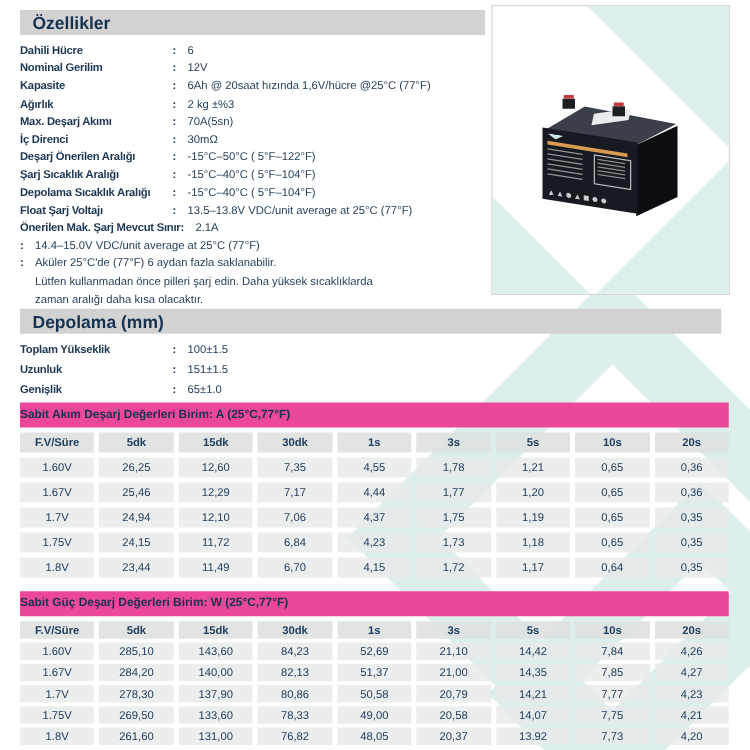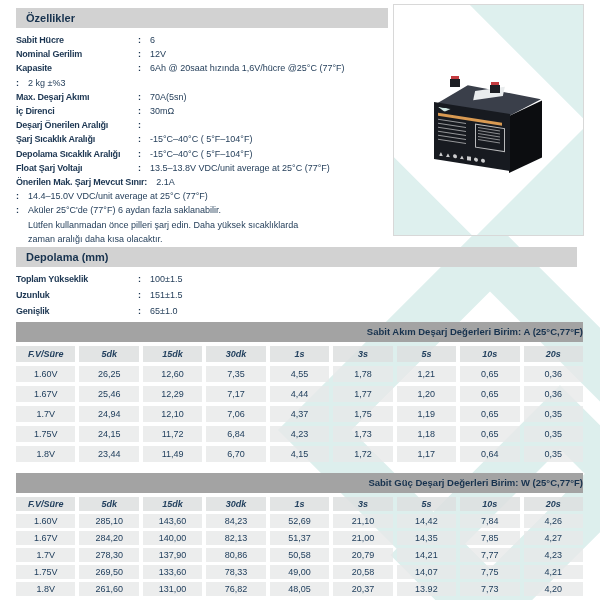--- a/index.html
+++ b/index.html
@@ -7,21 +7,21 @@
     width:600px;height:600px;position:relative;overflow:hidden;
     background:#ffffff;color:#1d3a54;
     font-family:"Liberation Sans","DejaVu Sans",sans-serif;
   }
   
   .ring{position:absolute;transform:rotate(45deg);border-style:solid;border-color:#ddefed;background:transparent;box-sizing:border-box;z-index:0;}
   #ring1{left:340px;top:280px;width:300px;height:300px;border-width:52px;}
   #ring2{left:440px;top:435px;width:240px;height:240px;border-width:45px;}
   
   .bar{position:absolute;left:16px;height:20px;background:#d2d2d2;color:#17324e;
-       font-weight:bold;font-size:11px;line-height:20px;padding-left:10px;box-sizing:border-box;z-index:1;}
+       font-weight:bold;font-size:14px;line-height:20px;padding-left:10px;box-sizing:border-box;z-index:1;}
   #ozBar{top:8px;width:372px;}
   #boyBar{top:247px;width:561px;}
   
   .speclist{position:absolute;left:16px;z-index:1;}
   #ozList{top:33px;width:372px;}
   #boyList{top:271px;width:372px;}
   .srow{display:flex;font-size:9px;}
   #ozList .srow{line-height:14.2px;}
   #boyList .srow{line-height:16px;}
   .slabel{flex:0 0 122px;font-weight:bold;white-space:nowrap;overflow:visible;letter-spacing:-0.2px;color:#1c3652;}
@@ -52,44 +52,44 @@
   #batBanner{width:64px;height:3px;background:#d99a52;margin-bottom:3px;}
   .finecol{position:absolute;left:4px;top:16px;}
   .fineline{width:28px;height:1px;background:rgba(255,255,255,.55);margin-bottom:3px;}
   #batBox{position:absolute;right:5px;top:15px;width:30px;height:24px;border:1px solid rgba(255,255,255,.7);box-sizing:border-box;padding:2px;}
   #batBox .fineline{width:22px;margin-bottom:2px;background:rgba(255,255,255,.5);}
   .iconrow{position:absolute;left:5px;bottom:4px;display:flex;gap:3px;}
   .wicon{width:4px;height:4px;background:rgba(255,255,255,.78);}
   .wicon.t{clip-path:polygon(50% 0,100% 100%,0 100%);}
   .wicon.c{border-radius:50%;}
   
-  .tbar{position:absolute;left:16px;width:567px;height:20px;background:#a3a3a3;color:#17324e;
-        text-align:right;font-weight:bold;font-size:9.5px;line-height:20px;z-index:1;}
+  .tbar{position:absolute;left:16px;width:567px;height:20px;background:#ec4899;color:#17324e;
+        text-align:left;font-weight:bold;font-size:9.5px;line-height:20px;z-index:1;}
   #t1Bar{top:322px;} #t2Bar{top:473px;}
   .tgrid{position:absolute;left:16px;width:567px;display:grid;grid-template-columns:repeat(9,1fr);column-gap:4px;z-index:1;}
   .trows{position:absolute;left:16px;width:567px;display:flex;flex-direction:column;z-index:1;}
   .trow{display:grid;grid-template-columns:repeat(9,1fr);column-gap:4px;}
   .cell{background:rgba(231,233,233,0.80);text-align:center;font-size:9px;color:#22405e;overflow:hidden;white-space:nowrap;}
-  .hcell{background:rgba(221,223,223,0.85);font-weight:bold;font-style:italic;}
+  .hcell{background:rgba(221,223,223,0.85);font-weight:bold;}
   #t1Head{top:346px;} #t1Head .cell{height:16px;line-height:16px;}
   #t1Rows{top:366px;row-gap:4px;} #t1Rows .cell{height:16px;line-height:16px;}
   #t2Head{top:497px;} #t2Head .cell{height:14px;line-height:14px;}
   #t2Rows{top:514px;row-gap:3px;} #t2Rows .cell{height:14px;line-height:14px;}
 </style>
 </head>
 <body>
 
 <div class="ring" id="ring1"></div>
 <div class="ring" id="ring2"></div>
 
 <div class="bar" id="ozBar">Özellikler</div>
 <div class="speclist" id="ozList">
 
     <div class="srow">
-      <span class="slabel">Sabit Hücre</span>
+      <span class="slabel">Dahili Hücre</span>
       <span class="scolon">:</span>
       <span class="svalue">
 
       <div class="sline">6</div>
       </span>
     </div>
 
     <div class="srow">
       <span class="slabel">Nominal Gerilim</span>
       <span class="scolon">:</span>
@@ -102,20 +102,21 @@
     <div class="srow">
       <span class="slabel">Kapasite</span>
       <span class="scolon">:</span>
       <span class="svalue">
 
       <div class="sline">6Ah @ 20saat hızında 1,6V/hücre @25°C (77°F)</div>
       </span>
     </div>
 
     <div class="srow">
+      <span class="slabel">Ağırlık</span>
       <span class="scolon">:</span>
       <span class="svalue">
 
       <div class="sline">2 kg ±%3</div>
       </span>
     </div>
 
     <div class="srow">
       <span class="slabel">Max. Deşarj Akımı</span>
       <span class="scolon">:</span>
@@ -130,20 +131,24 @@
       <span class="scolon">:</span>
       <span class="svalue">
 
       <div class="sline">30mΩ</div>
       </span>
     </div>
 
     <div class="srow">
       <span class="slabel">Deşarj Önerilen Aralığı</span>
       <span class="scolon">:</span>
+      <span class="svalue">
+
+      <div class="sline">-15°C–50°C ( 5°F–122°F)</div>
+      </span>
     </div>
 
     <div class="srow">
       <span class="slabel">Şarj Sıcaklık Aralığı</span>
       <span class="scolon">:</span>
       <span class="svalue">
 
       <div class="sline">-15°C–40°C ( 5°F–104°F)</div>
       </span>
     </div>

